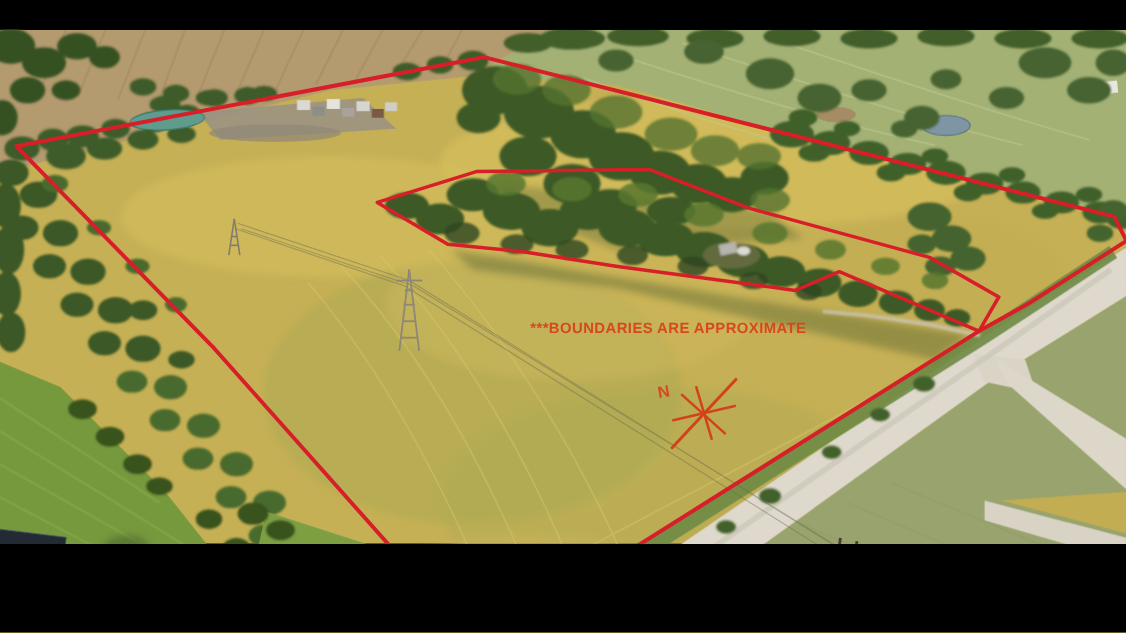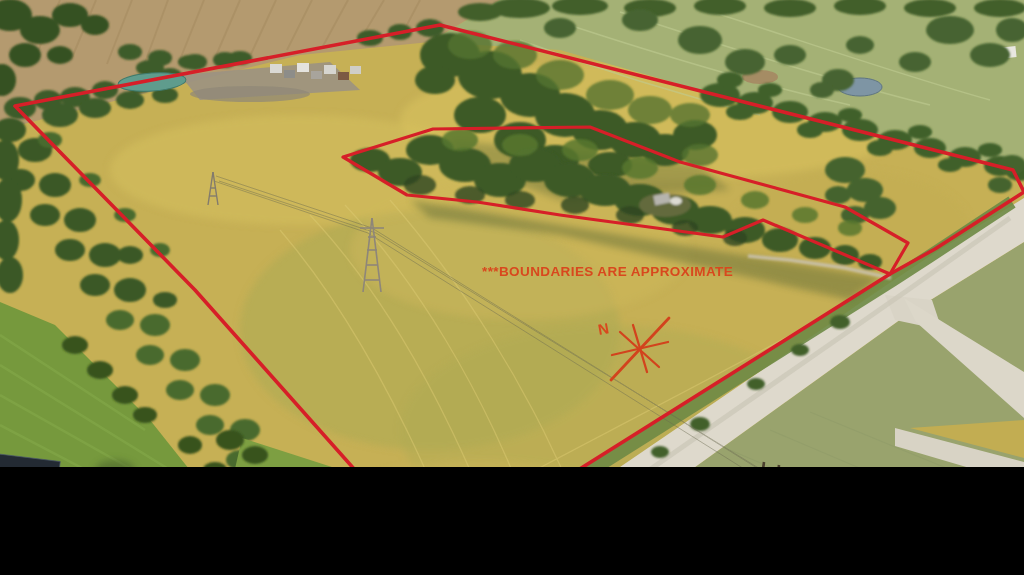--- a/index.html
+++ b/index.html
@@ -1,16 +1,16 @@
 <!DOCTYPE html>
 <html><head>
 <meta charset="utf-8">
 <style>
   html,body{margin:0;padding:0;background:#000;}
-  .stage{width:1024px;height:467px;position:relative;overflow:hidden;font-family:"Liberation Sans",sans-serif;}
+  .stage{width:1024px;height:467px;position:relative;overflow:hidden;font-family:"Liberation Sans",sans-serif;margin-top:27px;}
   svg{display:block;}
   .boundary{fill:none;stroke:#d61f28;stroke-linejoin:round;stroke-linecap:round;}
   .outer-b{stroke-width:3.6;}
   .inner-b{stroke-width:3.2;}
   .disclaimer-text{font-family:"Liberation Sans",sans-serif;font-weight:bold;font-size:13.5px;fill:#d8481e;letter-spacing:.4px;}
   .north-text{font-family:"Liberation Sans",sans-serif;font-weight:bold;font-size:15px;fill:#d8481e;}
   .star{stroke:#d2431d;stroke-linecap:round;}
 </style>
 </head>
 <body>

